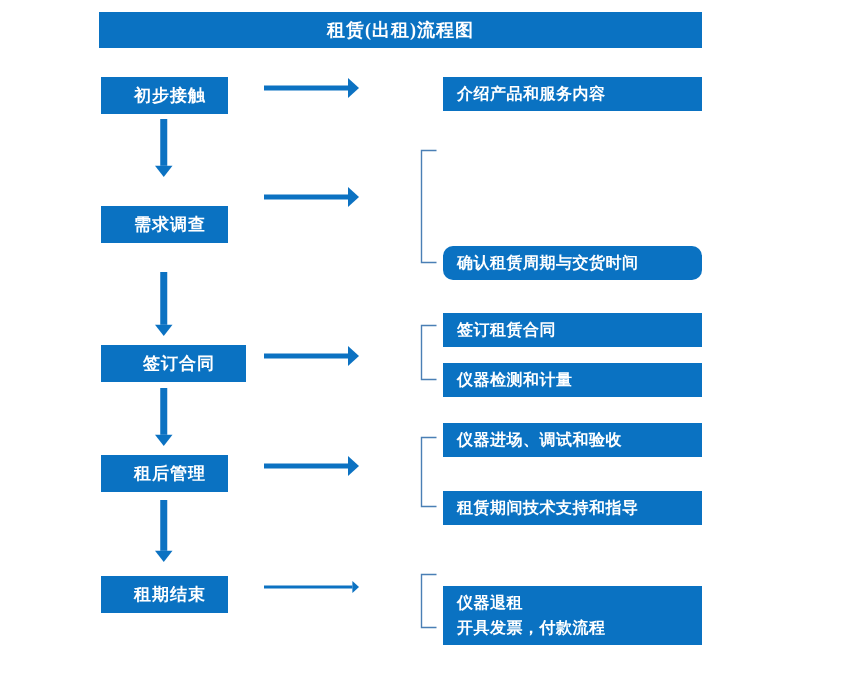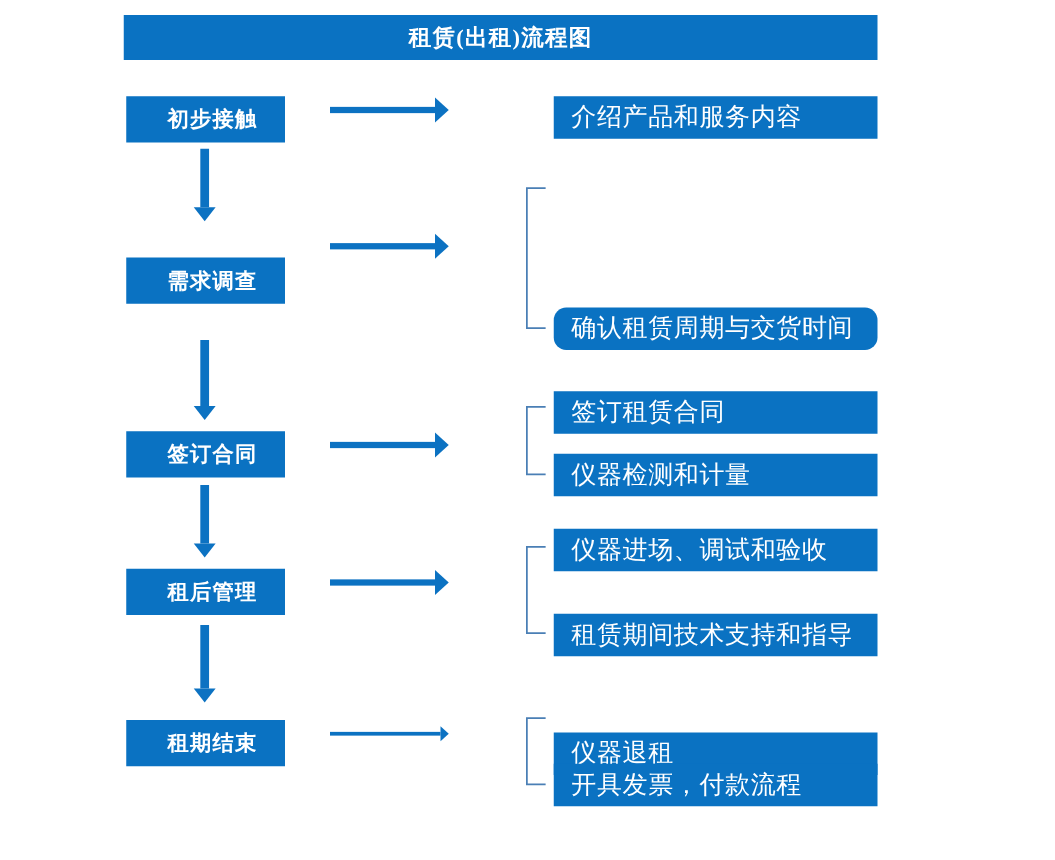--- a/index.html
+++ b/index.html
@@ -65,22 +65,22 @@
     width: 259px;
     height: 34px;
     background: #0a72c2;
     display: flex;
     align-items: center;
     box-sizing: border-box;
     padding-left: 14px;
   }
   .detail-box .detail-text {
     color: #ffffff;
-    font-size: 20px;
-    font-weight: normal;
+    font-size: 16px;
+    font-weight: bold;
     letter-spacing: 0.5px;
     line-height: 1;
     white-space: nowrap;
   }
 
   
   .arrow-h, .arrow-v, .bracket {
     position: absolute;
   }
   .arrow-h svg, .arrow-v svg, .bracket svg {
@@ -96,21 +96,21 @@
   <div class="title-banner">
     <span class="title-text">租赁(出租)流程图</span>
   </div>
 
   <div class="stage-box" style="left: 101px; top: 77px; width: 127px; height: 37px;">
     <span class="stage-text">初步接触</span>
   </div>
   <div class="stage-box" style="left: 101px; top: 186px; width: 127px; height: 37px; margin-top: 20px;">
     <span class="stage-text">需求调查</span>
   </div>
-  <div class="stage-box" style="left: 101px; top: 345px; width: 127px; height: 37px;">
+  <div class="stage-box" style="left: 101px; top: 345px; width: 145px; height: 37px;">
     <span class="stage-text">签订合同</span>
   </div>
   <div class="stage-box" style="left: 101px; top: 576px; width: 127px; height: 37px;">
     <span class="stage-text">租期结束</span>
   </div>
   <div class="stage-box" style="left: 101px; top: 455px; width: 127px; height: 37px;">
     <span class="stage-text">租后管理</span>
   </div>
 
   <div class="detail-box" style="top: 77px;">

